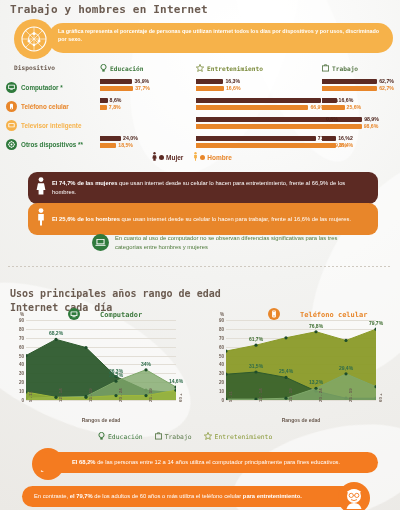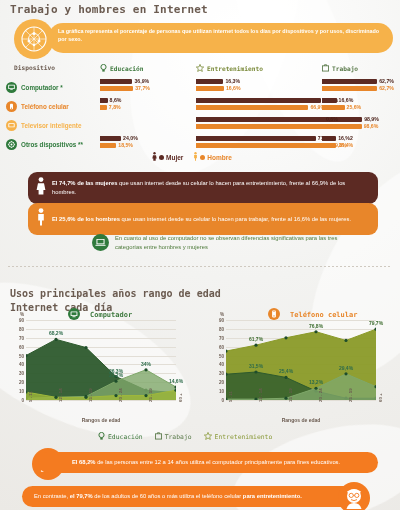--- a/index.html
+++ b/index.html
@@ -84,21 +84,21 @@
     display:flex;align-items:center;justify-content:center;flex:none;}
   .divider{position:absolute;left:8px;top:266px;width:384px;height:1px;
     background:repeating-linear-gradient(90deg,#cfc9c0 0 2px,transparent 2px 4px);}
 
   
   .b-title{position:absolute;left:10px;top:274px;
     font-family:"DejaVu Sans Mono", monospace;font-size:10px;font-weight:bold;color:#6b5b50;margin-top:28px;}
   .b-sub{position:absolute;left:10px;top:288px;
     font-family:"DejaVu Sans Mono", monospace;font-size:10px;font-weight:bold;color:#6b5b50;}
 
-  .chart-head{position:absolute;display:flex;align-items:center;gap:10px;
+  .chart-head{position:absolute;display:flex;align-items:center;gap:20px;
     font-size:7px;font-weight:bold;font-family:"DejaVu Sans Mono", monospace;}
   .cha-l{left:68px;top:308px;color:#3f7a3f;}
   .cha-r{left:268px;top:308px;color:#e8862a;}
 
   .panel{position:absolute;top:320px;width:190px;height:105px;}
   .p-left{left:8px;}
   .p-right{left:208px;}
   .yax{position:absolute;left:0;top:0;width:16px;height:80px;}
   .yt{position:absolute;right:0;font-size:4.6px;color:#6b5b50;
     transform:translateY(-50%);font-weight:bold;}

